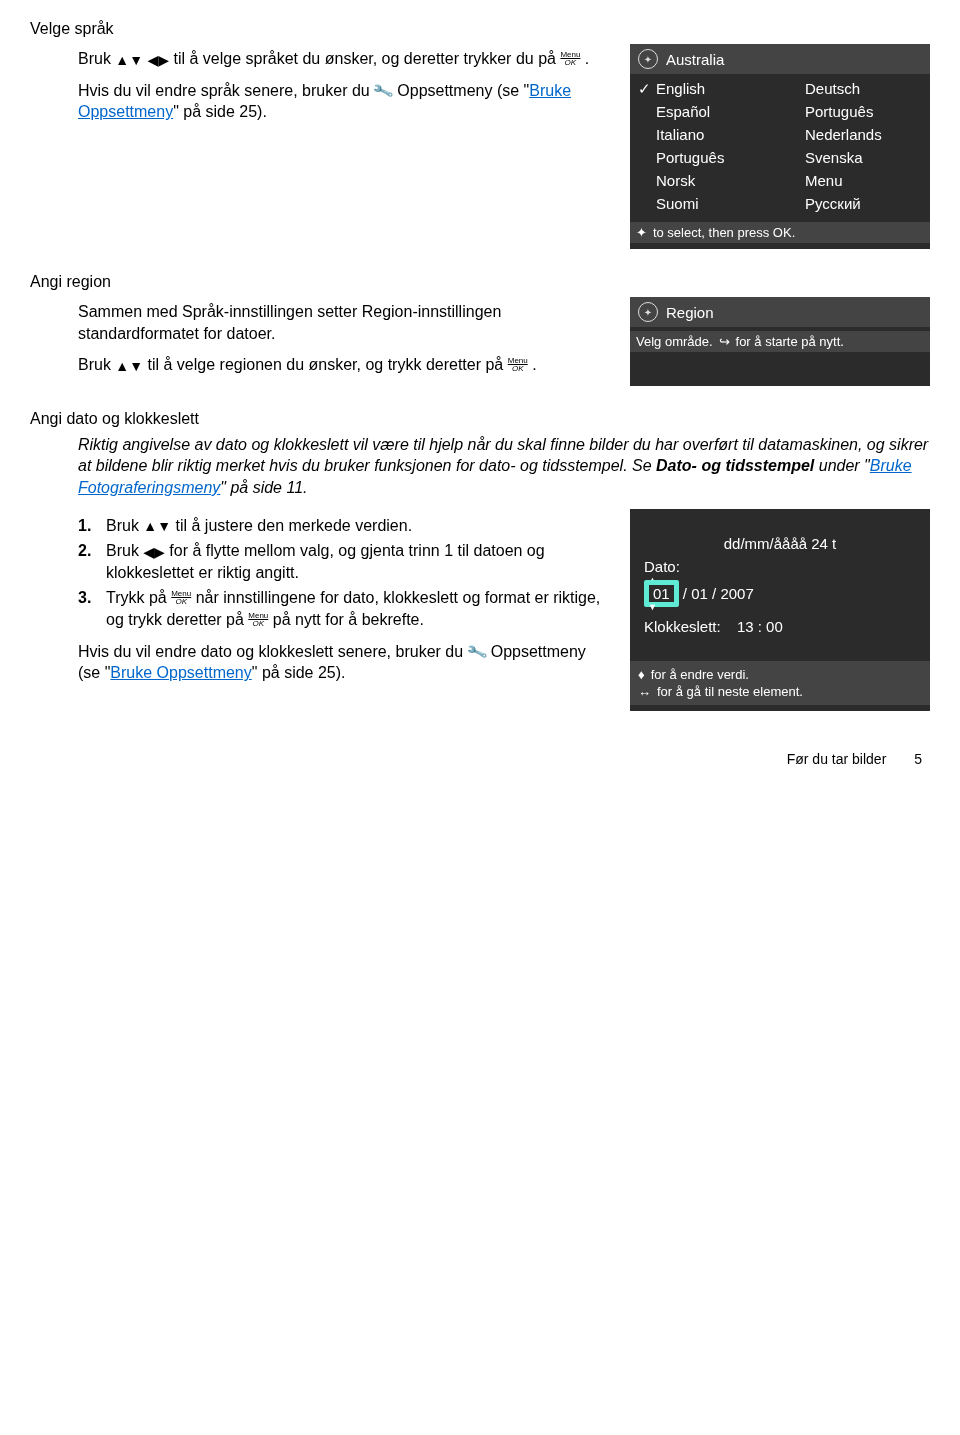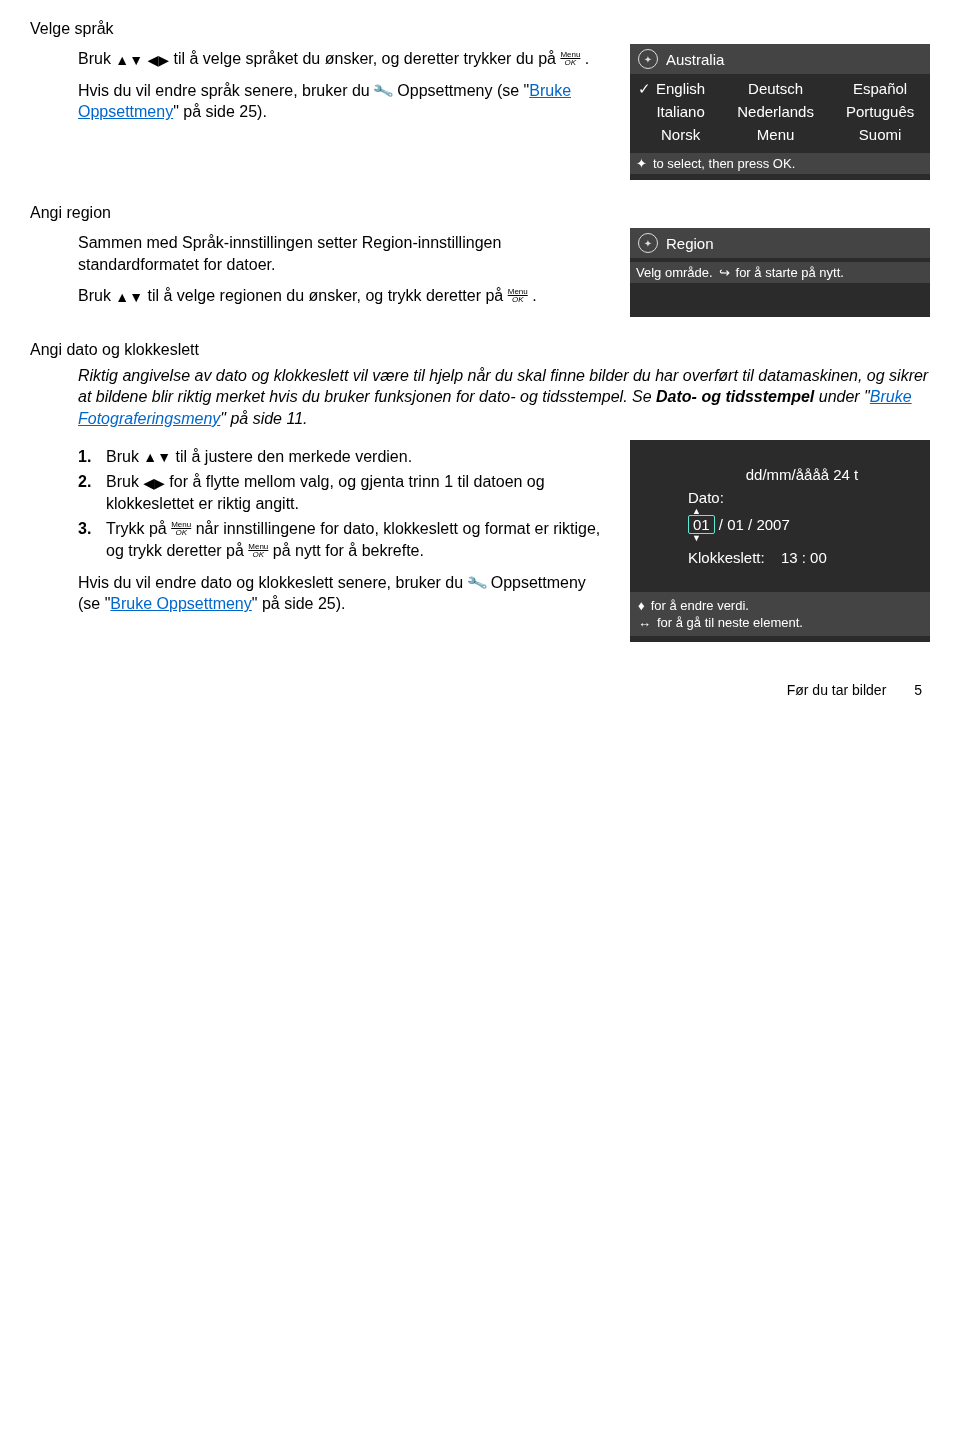--- a/index.html
+++ b/index.html
@@ -73,23 +73,22 @@
     border:1.5px solid #ddd;
     border-radius:50%;
     font-size:10px;
     align-items:center;
     justify-content:center;
     color:#ddd;
   }
   .cam-body { padding: 4px 6px; }
   .cam-grid {
     display: grid;
-    grid-template-columns: 1fr 1fr 1fr 1fr;
+    grid-template-columns: 1fr 1fr;
     gap: 2px 10px;
-    text-align: center;
   }
   .cam-item {
     padding: 2px 2px 2px 20px;
     position: relative;
   }
   .cam-item.check::before {
     content: "✓";
     position: absolute;
     left: 2px;
     top: 2px;
@@ -106,25 +105,25 @@
   .cam-footer .four-arrow {
     font-size: 13px;
   }
   
   .cam-list .cam-item { padding-left: 22px; }
   .cam-footer .back-arrow {
     display:inline-block;
     transform: scaleX(-1);
   }
   
-  .cam-dt { padding: 20px 14px; font-size: 15px; margin-left: 44px; }
+  .cam-dt { padding: 20px 14px; font-size: 15px; }
   .cam-dt .row { margin: 6px 0; }
   .cam-dt .date-inputs { margin-left: 42px; }
   .date-field {
-    border: 1px solid #5eead4;
+    border: 5px solid #5eead4;
     padding: 0 4px;
     border-radius: 2px;
   }
   .cam-dt-footer {
     background:#444;
     font-size:13px;
     padding: 4px 8px;
   }
   .cam-dt-footer div { margin: 2px 0; display:flex; gap:6px; align-items:center;}
   

